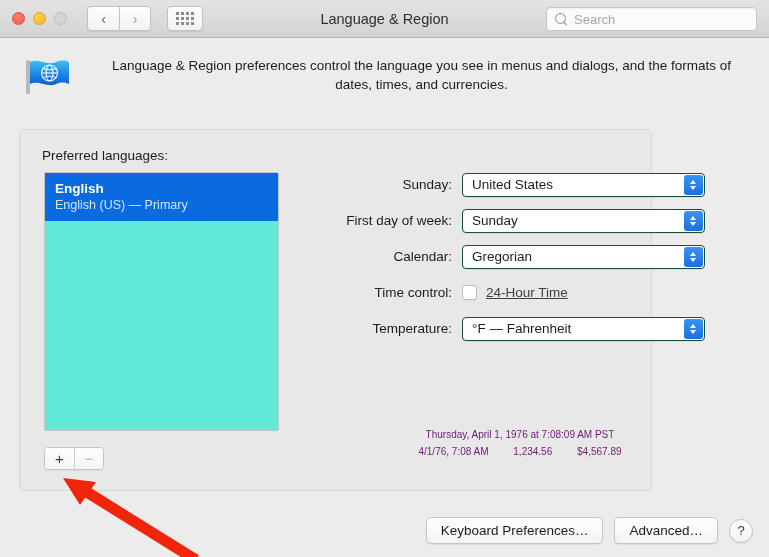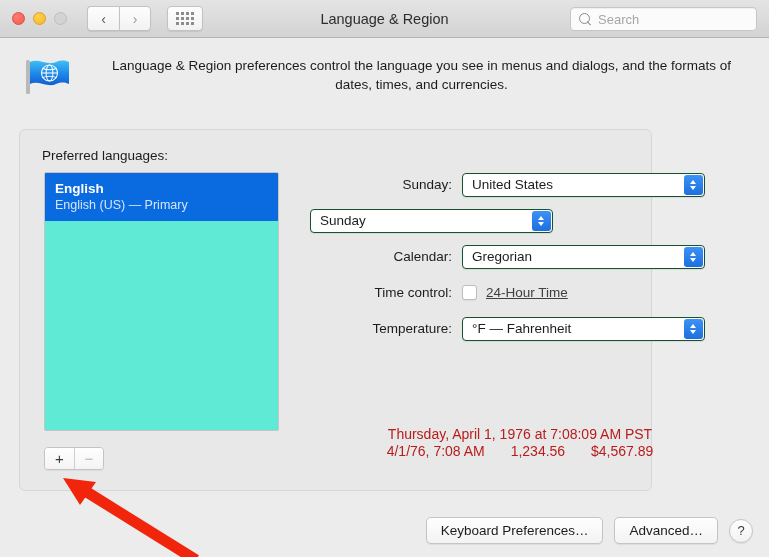--- a/index.html
+++ b/index.html
@@ -48,21 +48,21 @@
   .dotgrid { display: grid; grid-template-columns: repeat(4, 3px); grid-template-rows: repeat(3, 3px); gap: 2px; }
   .dotgrid i { display: block; width: 3px; height: 3px; background: #8c8c8c; }
 
   .wintitle {
     position: absolute; left: 0; right: 0; text-align: center;
     font-size: 14.5px; color: #2d2d2d; pointer-events: none;
   }
 
   .searchfield {
     position: absolute; right: 12px; top: 7px;
-    width: 187px; height: 24px;
+    width: 211px; height: 24px;
     background: #fbfbfb; border: 1px solid #c6c6c6; border-radius: 4px;
     display: flex; align-items: center; padding-left: 8px;
     box-shadow: inset 0 1px 1px rgba(0,0,0,.05);
   }
   .searchfield .mag { width: 13px; height: 13px; position: relative; flex: none; margin-right: 6px; }
   .searchfield .mag::before {
     content: ""; position: absolute; left: 0; top: 0;
     width: 9px; height: 9px; border: 1.4px solid #8b8b8b; border-radius: 50%;
   }
   .searchfield .mag::after {
@@ -136,21 +136,21 @@
 
   .checkbox {
     width: 15px; height: 15px; background: #fff;
     border: 1px solid #bdbdbd; border-radius: 3px;
     box-shadow: 0 1px 1px rgba(0,0,0,.06);
   }
   .cblabel { font-size: 13.5px; color: #404040; margin-left: 9px; text-decoration: underline; }
 
   .preview {
     position: absolute; left: 290px; top: 296px; width: 420px;
-    text-align: center; color: #b91c1c; font-size: 14px; line-height: 17px;
+    text-align: center; color: #701a75; font-size: 10px; line-height: 17px;
   }
   .preview .line2 span { margin: 0 11px; }
 
   
   .footer {
     position: absolute; right: 16px; bottom: 13px;
     display: flex; align-items: center; gap: 11px;
   }
   .pushbtn {
     height: 27px; padding: 0 14px;
@@ -263,20 +263,21 @@
         <div class="popup">
           <span>United States</span>
           <span class="stepper">
             <i class="chev up"></i>
               <i class="chev down"></i>
           </span>
         </div>
       </div>
 
       <div class="row">
+        <div class="rowlabel">First day of week:</div>
         <div class="popup">
           <span>Sunday</span>
           <span class="stepper">
             <i class="chev up"></i>
               <i class="chev down"></i>
           </span>
         </div>
       </div>
 
       <div class="row">

